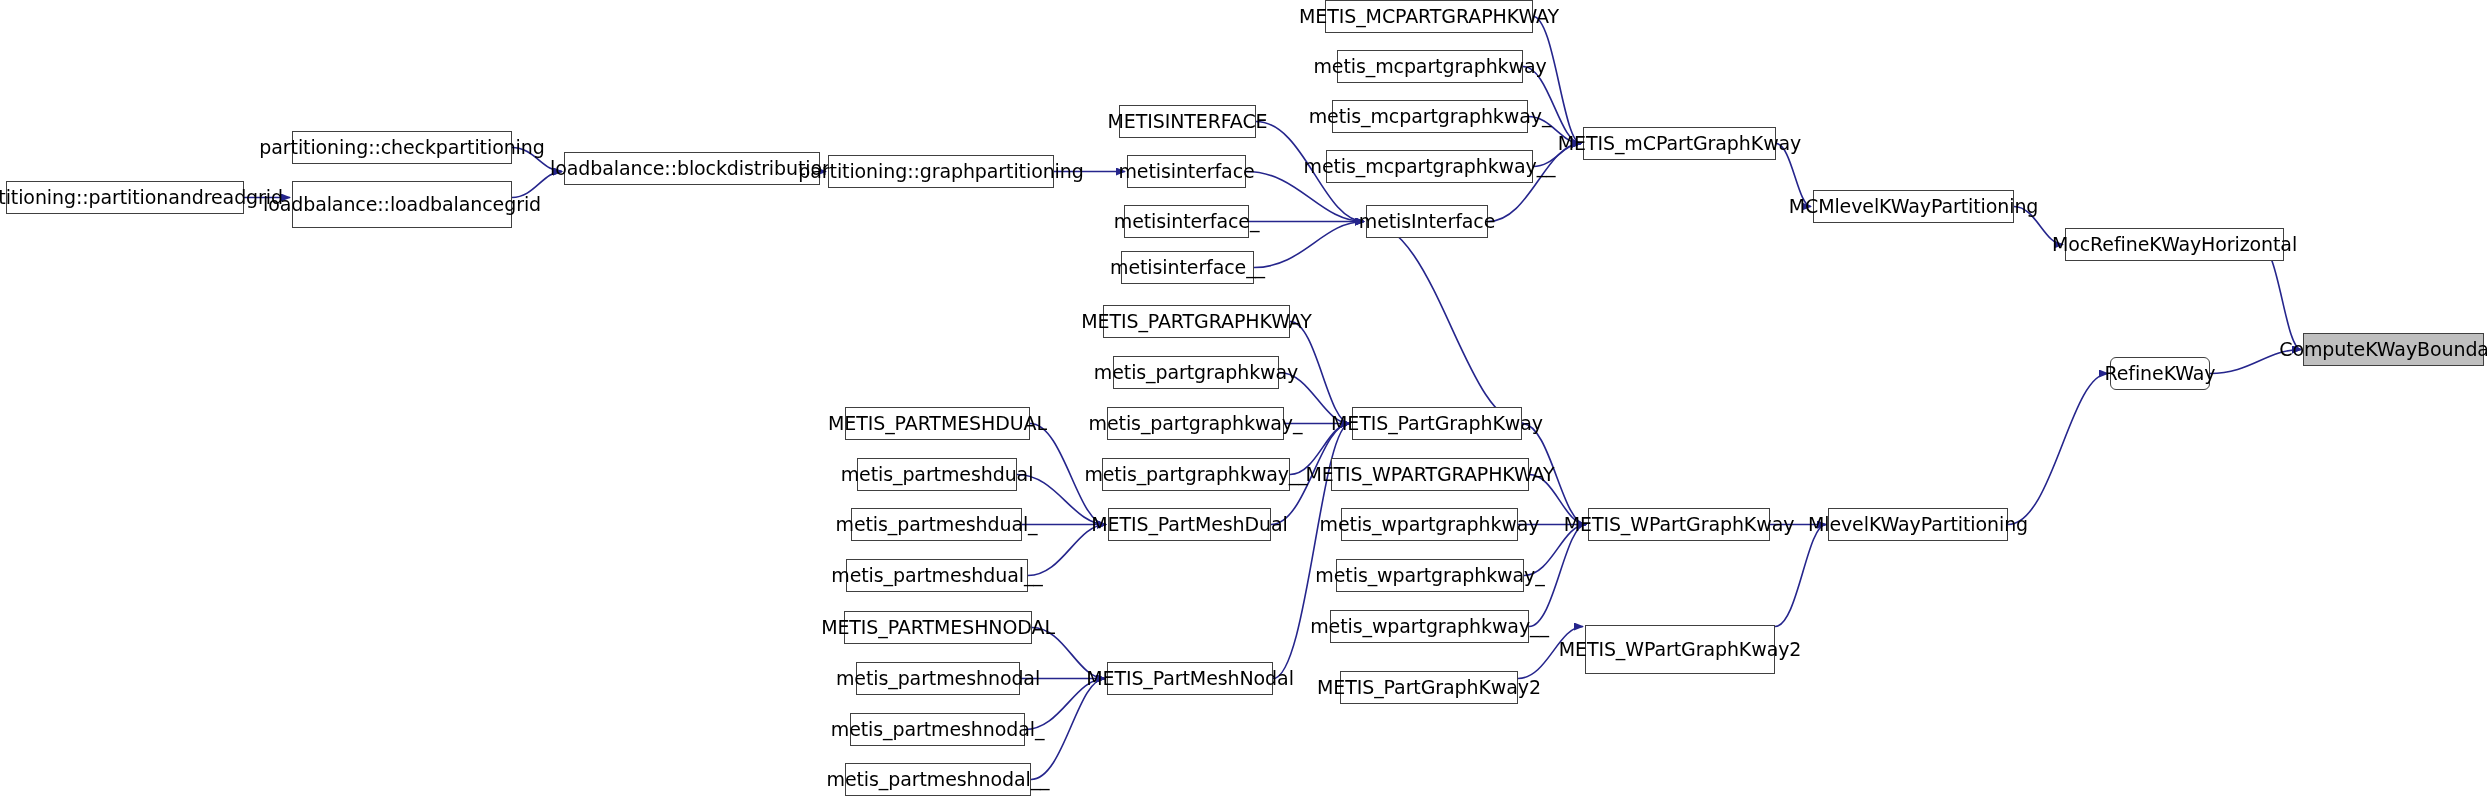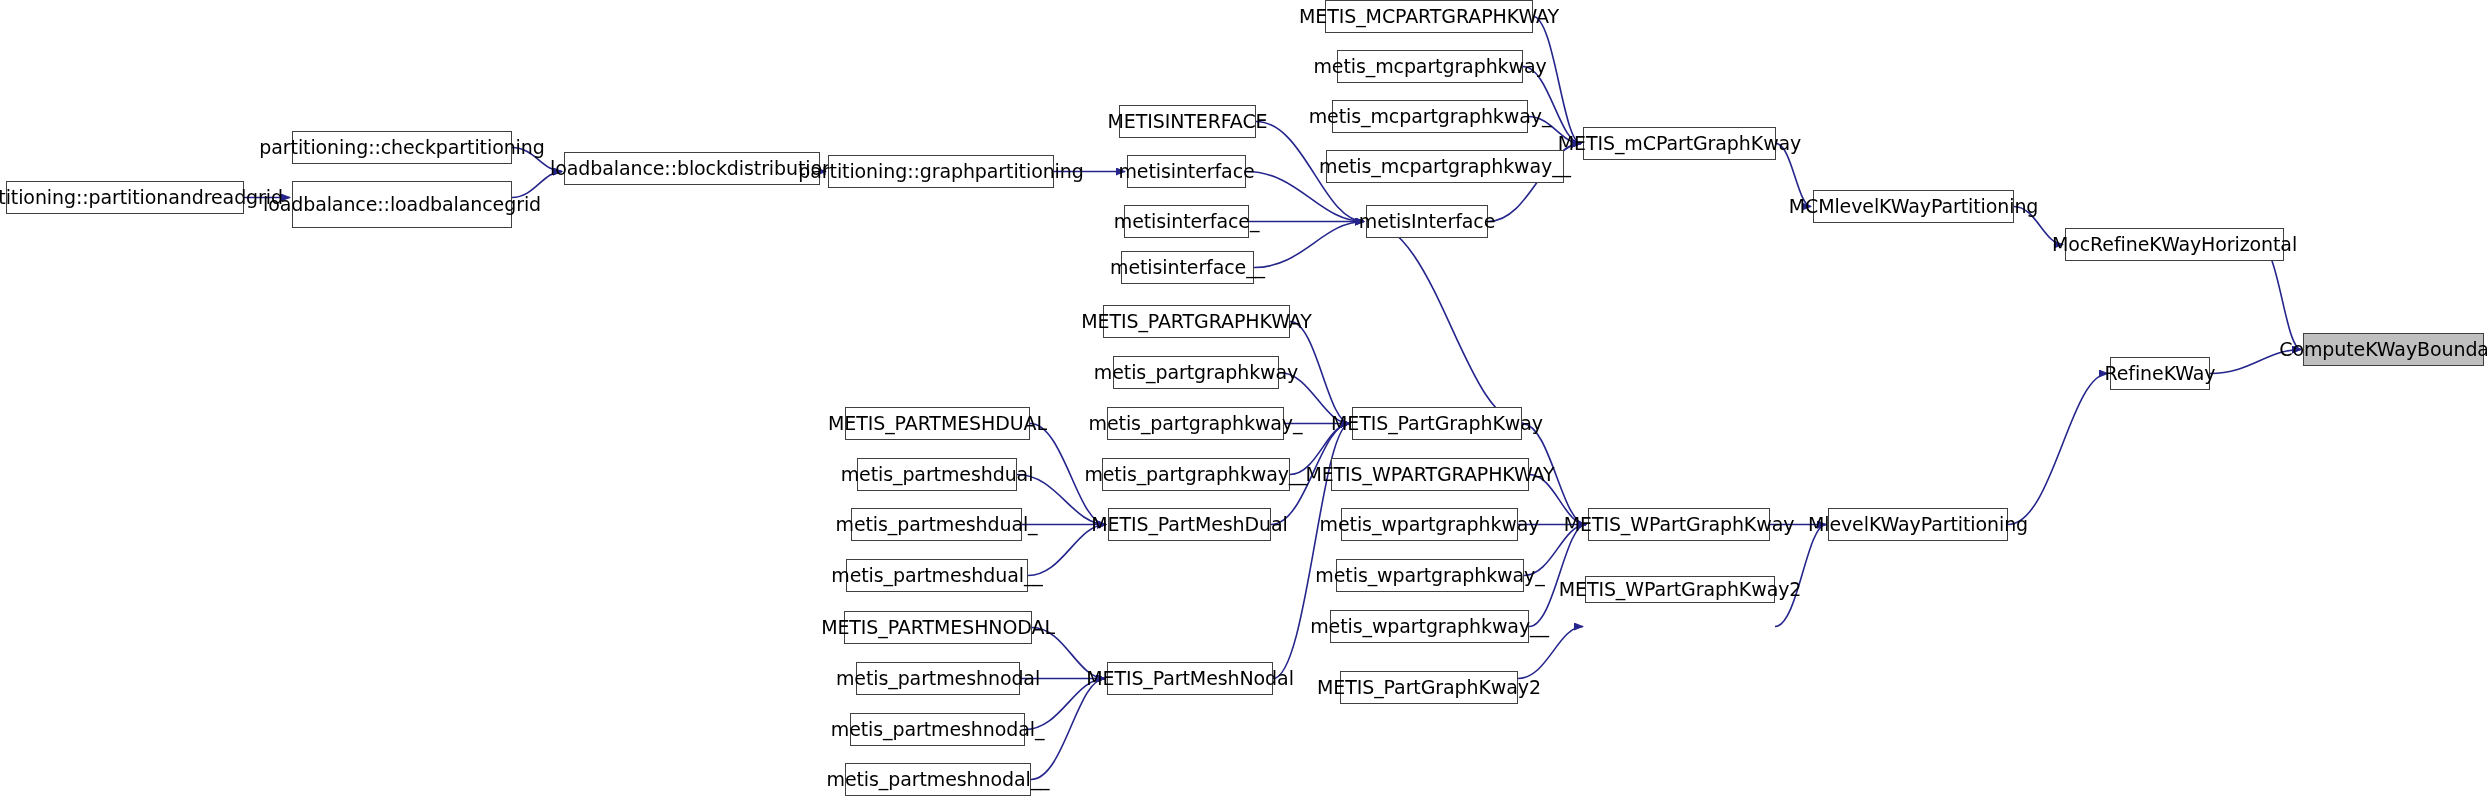--- a/index.html
+++ b/index.html
@@ -134,21 +134,21 @@
       </div>
       <div class="node" style="left: 1325px; top: 0px; width: 208px; height: 33px;">
         <span class="node-label">METIS_MCPARTGRAPHKWAY</span>
       </div>
       <div class="node" style="left: 1337px; top: 50px; width: 186px; height: 33px;">
         <span class="node-label">metis_mcpartgraphkway</span>
       </div>
       <div class="node" style="left: 1332px; top: 100px; width: 196px; height: 33px;">
         <span class="node-label">metis_mcpartgraphkway_</span>
       </div>
-      <div class="node" style="left: 1326px; top: 150px; width: 238px; height: 33px;">
+      <div class="node" style="left: 1326px; top: 150px; width: 207px; height: 33px;">
         <span class="node-label">metis_mcpartgraphkway__</span>
       </div>
       <div class="node" style="left: 1583px; top: 127px; width: 193px; height: 33px;">
         <span class="node-label">METIS_mCPartGraphKway</span>
       </div>
       <div class="node" style="left: 1813px; top: 190px; width: 201px; height: 33px;">
         <span class="node-label">MCMlevelKWayPartitioning</span>
       </div>
       <div class="node" style="left: 2065px; top: 228px; width: 219px; height: 33px;">
         <span class="node-label">MocRefineKWayHorizontal</span>
@@ -212,23 +212,23 @@
       </div>
       <div class="node" style="left: 1330px; top: 610px; width: 199px; height: 33px;">
         <span class="node-label">metis_wpartgraphkway__</span>
       </div>
       <div class="node" style="left: 1340px; top: 662px; width: 178px; height: 33px; margin-top: 9px;">
         <span class="node-label">METIS_PartGraphKway2</span>
       </div>
       <div class="node" style="left: 1588px; top: 508px; width: 182px; height: 33px;">
         <span class="node-label">METIS_WPartGraphKway</span>
       </div>
-      <div class="node" style="left: 1585px; top: 576px; width: 190px; height: 27px;">
+      <div class="node" style="left: 1585px; top: 625px; width: 190px; height: 49px;">
         <span class="node-label">METIS_WPartGraphKway2</span>
       </div>
       <div class="node" style="left: 1828px; top: 508px; width: 180px; height: 33px;">
         <span class="node-label">MlevelKWayPartitioning</span>
       </div>
-      <div class="node" style="left: 2110px; top: 357px; width: 100px; height: 33px;">
+      <div class="node" style="left: 2110px; top: 357px; width: 100px; height: 33px; border-radius: 6px;">
         <span class="node-label">RefineKWay</span>
       </div>
     </div>
 </div>
 
 </body></html>

